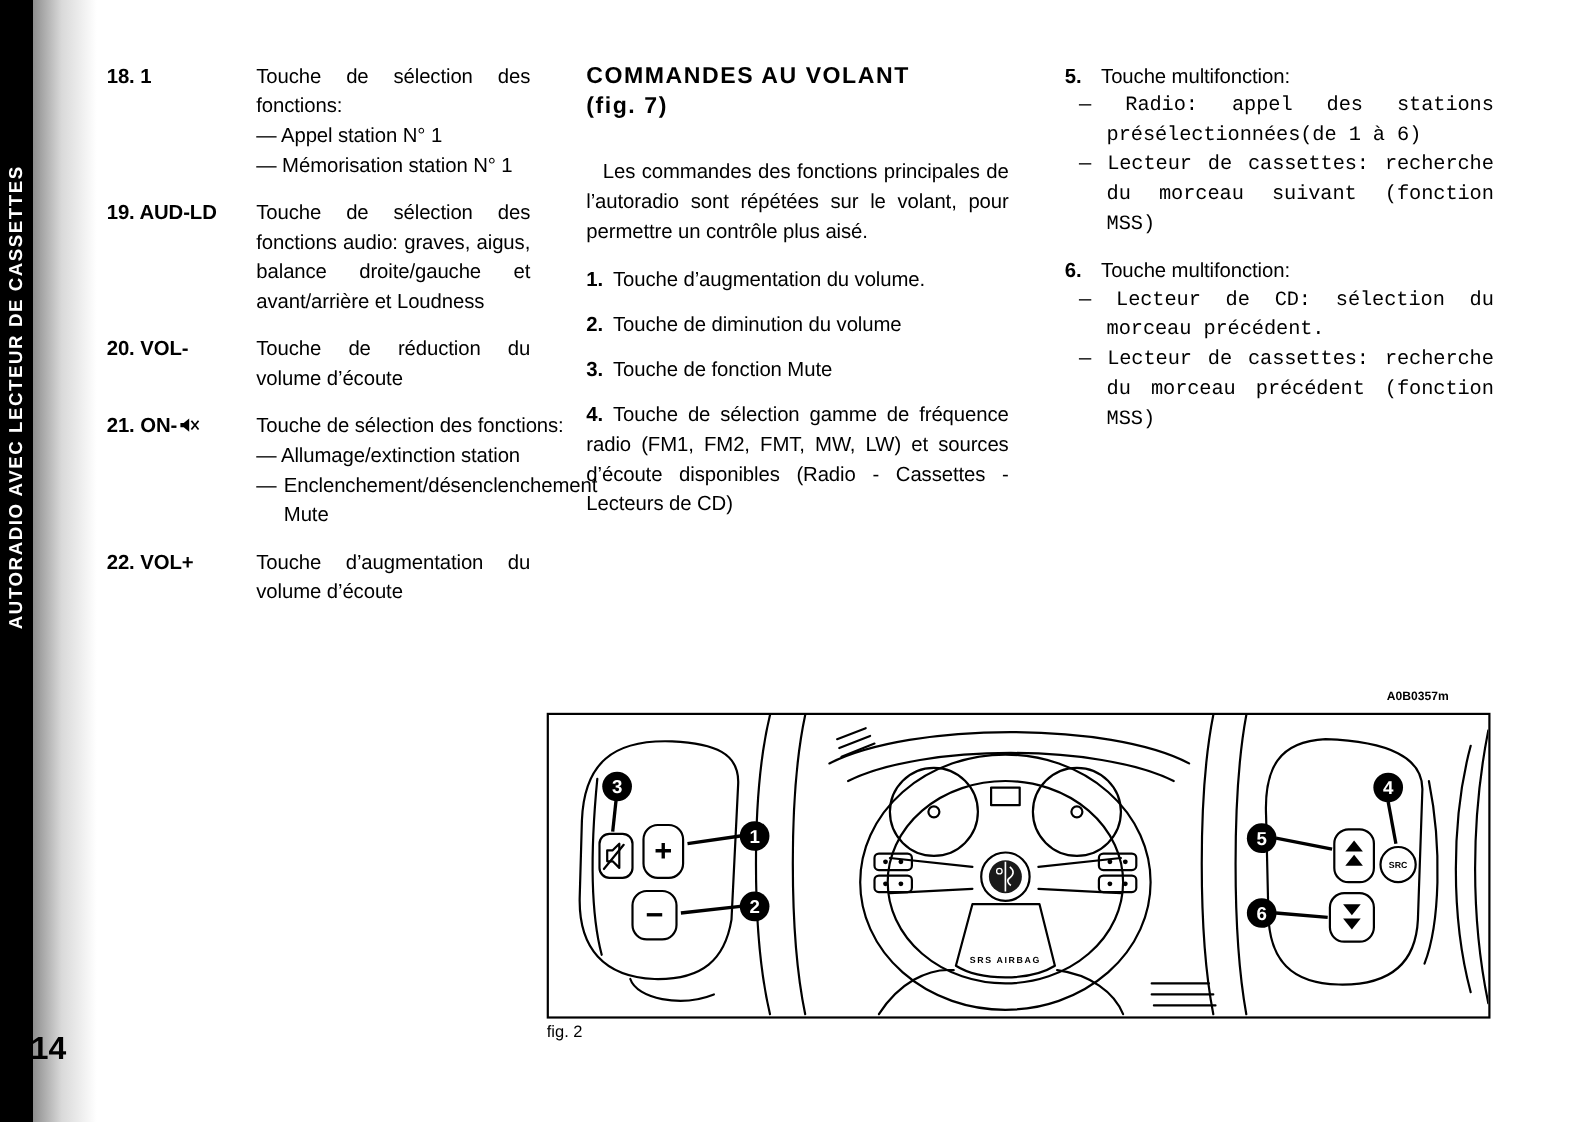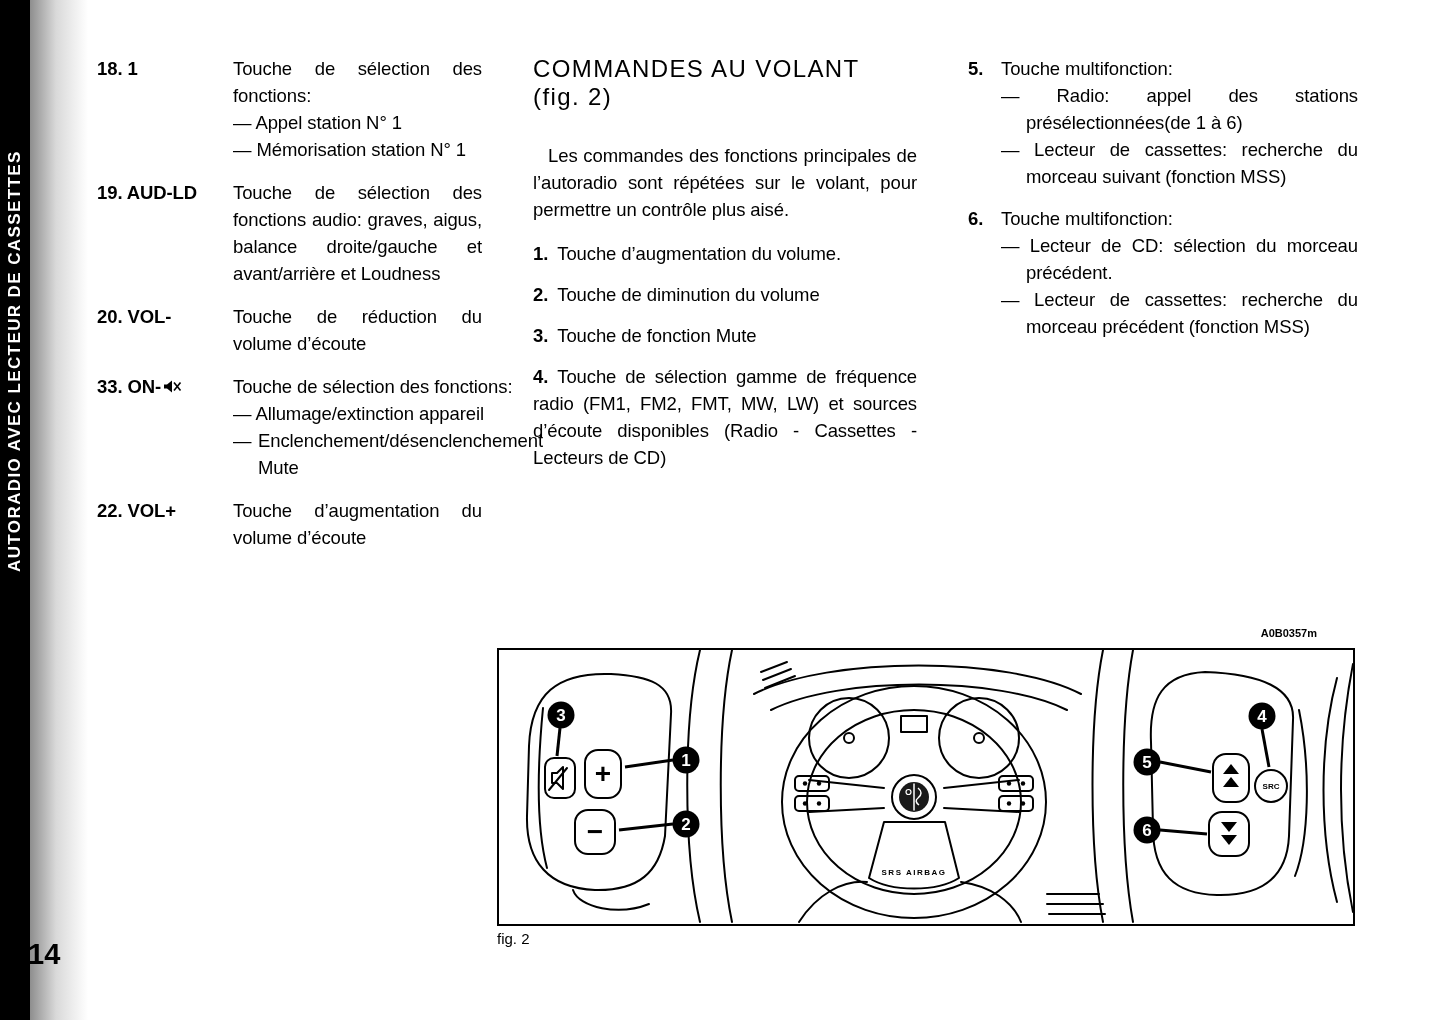--- a/index.html
+++ b/index.html
@@ -49,29 +49,29 @@
 
   .def-item { display: flex; margin-bottom: 16px; }
   .def-item .term { flex: 0 0 136px; width: 136px; font-weight: bold; }
   .def-item .desc { flex: 1; text-align: justify; }
   .desc p { margin: 0; }
   .dash { padding-left: 25px; text-indent: -25px; }
   .term svg { margin-left: 2px; vertical-align: -1px; }
 
   .c2-heading {
     margin: 0 0 31px 0;
-    font-size: 24px; line-height: 28px; letter-spacing: 1.4px; font-weight: normal;
+    font-size: 21px; line-height: 28px; letter-spacing: 1.4px; font-weight: bold;
   }
   .intro { margin: 0 0 17px 0; text-indent: 15px; text-align: justify; }
   .num-p { margin: 0 0 14px 0; text-align: justify; }
   .num-p b { margin-right: 9px; }
 
   .num-block { margin-bottom: 15px; }
   .num-head b { display: inline-block; width: 33px; }
-  .dash-list { margin-left: 33px; text-align: justify; }
+  .dash-list { margin-left: 13px; text-align: justify; font-family: Liberation Mono, monospace; }
   .dash-list .dash { margin: 0; }
 
   
   .figure-code {
     position: absolute; left: 1117px; top: 627px; width: 200px;
     text-align: right; font-size: 11px; font-weight: bold;
   }
   .figure-box {
     position: absolute; left: 497px; top: 648px; width: 858px; height: 278px;
     border: 2px solid #000; background: #fff;
@@ -109,45 +109,45 @@
 
     <div class="def-item">
       <div class="term">20. VOL-</div>
       <div class="desc">
         <p>Touche de réduction du volume d’écoute</p>
       </div>
     </div>
 
     <div class="def-item">
       <div class="term">
-        <span>33. ON-</span><svg width="19" height="15" viewBox="0 0 19 15">
+        <span>21. ON-</span><svg width="19" height="15" viewBox="0 0 19 15">
             <polygon points="9,1.5 9,13.5 4,9.5 1,9.5 1,5.5 4,5.5" fill="#000"></polygon>
             <line x1="11" y1="11.5" x2="17.5" y2="3.5" stroke="#000" stroke-width="1.6"></line>
             <line x1="11" y1="3.5" x2="17.5" y2="11.5" stroke="#000" stroke-width="1.6"></line>
           </svg>
       </div>
       <div class="desc">
         <p>Touche de sélection des fonctions:</p>
-        <p class="dash">— Allumage/extinction appareil</p>
+        <p class="dash">— Allumage/extinction station</p>
         <p class="dash">— Enclenchement/désenclenchement Mute</p>
       </div>
     </div>
 
     <div class="def-item">
       <div class="term">22. VOL+</div>
       <div class="desc">
         <p>Touche d’augmentation du volume d’écoute</p>
       </div>
     </div>
   </div>
 
   <div class="col col2">
     <h2 class="c2-heading">
       <span>COMMANDES AU VOLANT</span><br>
-      <span>(fig. 2)</span>
+      <span>(fig. 7)</span>
     </h2>
     <p class="intro">Les commandes des fonctions principales de l’autoradio sont répétées sur le volant, pour permettre un contrôle plus aisé.</p>
 
     <p class="num-p">
       <b>1.</b><span>Touche d’augmentation du volume.</span>
     </p>
     <p class="num-p">
       <b>2.</b><span>Touche de diminution du volume</span>
     </p>
     <p class="num-p">

